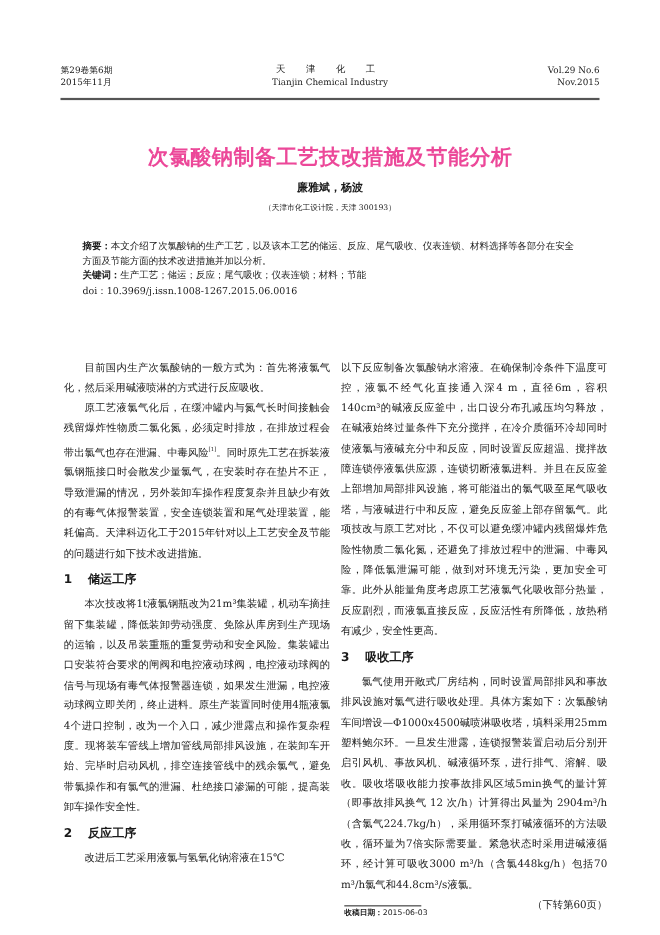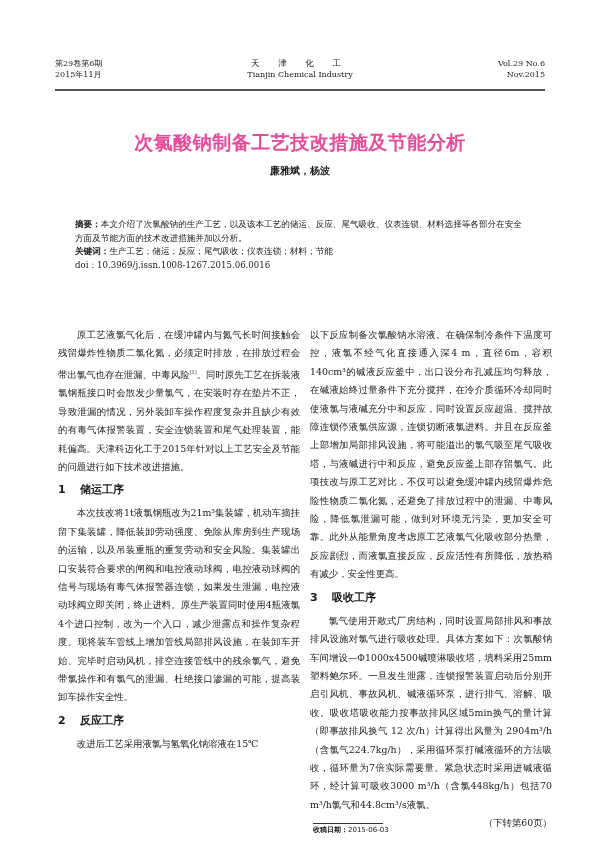--- a/index.html
+++ b/index.html
@@ -60,32 +60,34 @@
     </div>
     <div class="r">
       <div>Vol.29 No.6</div>
       <div>Nov.2015</div>
     </div>
   </div>
   <div class="hdr-rule"></div>
 
   <div class="title">次氯酸钠制备工艺技改措施及节能分析</div>
   <div class="authors">廉雅斌，杨波</div>
+  <div class="affil">（天津市化工设计院，天津 300193）</div>
 
   <div class="abs">
     <div>
       <span class="k">摘要：</span><span>本文介绍了次氯酸钠的生产工艺，以及该本工艺的储运、反应、尾气吸收、仪表连锁、材料选择等各部分在安全方面及节能方面的技术改进措施并加以分析。</span>
     </div>
     <div class="row">
       <span class="k">关键词：</span><span>生产工艺；储运；反应；尾气吸收；仪表连锁；材料；节能</span>
     </div>
     <div class="row">doi：10.3969/j.issn.1008-1267.2015.06.0016</div>
   </div>
 
   <div class="col left">
+    <p>目前国内生产次氯酸钠的一般方式为：首先将液氯气化，然后采用碱液喷淋的方式进行反应吸收。</p>
     <p><span>原工艺液氯气化后，在缓冲罐内与氮气长时间接触会残留爆炸性物质二氯化氮，必须定时排放，在排放过程会带出氯气也存在泄漏、中毒风险</span><span class="sup">[1]</span><span>。同时原先工艺在拆装液氯钢瓶接口时会散发少量氯气，在安装时存在垫片不正，导致泄漏的情况，另外装卸车操作程度复杂并且缺少有效的有毒气体报警装置，安全连锁装置和尾气处理装置，能耗偏高。天津科迈化工于2015年针对以上工艺安全及节能的问题进行如下技术改进措施。</span></p>
     <h2><span class="n">1</span><span>储运工序</span></h2>
     <p>本次技改将1t液氯钢瓶改为21m³集装罐，机动车摘挂留下集装罐，降低装卸劳动强度、免除从库房到生产现场的运输，以及吊装重瓶的重复劳动和安全风险。集装罐出口安装符合要求的闸阀和电控液动球阀，电控液动球阀的信号与现场有毒气体报警器连锁，如果发生泄漏，电控液动球阀立即关闭，终止进料。原生产装置同时使用4瓶液氯4个进口控制，改为一个入口，减少泄露点和操作复杂程度。现将装车管线上增加管线局部排风设施，在装卸车开始、完毕时启动风机，排空连接管线中的残余氯气，避免带氯操作和有氯气的泄漏、杜绝接口渗漏的可能，提高装卸车操作安全性。</p>
     <h2><span class="n">2</span><span>反应工序</span></h2>
     <p>改进后工艺采用液氯与氢氧化钠溶液在15℃</p>
   </div>
 
   <div class="col right">
     <p style="text-indent:0">以下反应制备次氯酸钠水溶液。在确保制冷条件下温度可控，液氯不经气化直接通入深4 m，直径6m，容积140cm³的碱液反应釜中，出口设分布孔减压均匀释放，在碱液始终过量条件下充分搅拌，在冷介质循环冷却同时使液氯与液碱充分中和反应，同时设置反应超温、搅拌故障连锁停液氯供应源，连锁切断液氯进料。并且在反应釜上部增加局部排风设施，将可能溢出的氯气吸至尾气吸收塔，与液碱进行中和反应，避免反应釜上部存留氯气。此项技改与原工艺对比，不仅可以避免缓冲罐内残留爆炸危险性物质二氯化氮，还避免了排放过程中的泄漏、中毒风险，降低氯泄漏可能，做到对环境无污染，更加安全可靠。此外从能量角度考虑原工艺液氯气化吸收部分热量，反应剧烈，而液氯直接反应，反应活性有所降低，放热稍有减少，安全性更高。</p>
     <h2><span class="n">3</span><span>吸收工序</span></h2>

